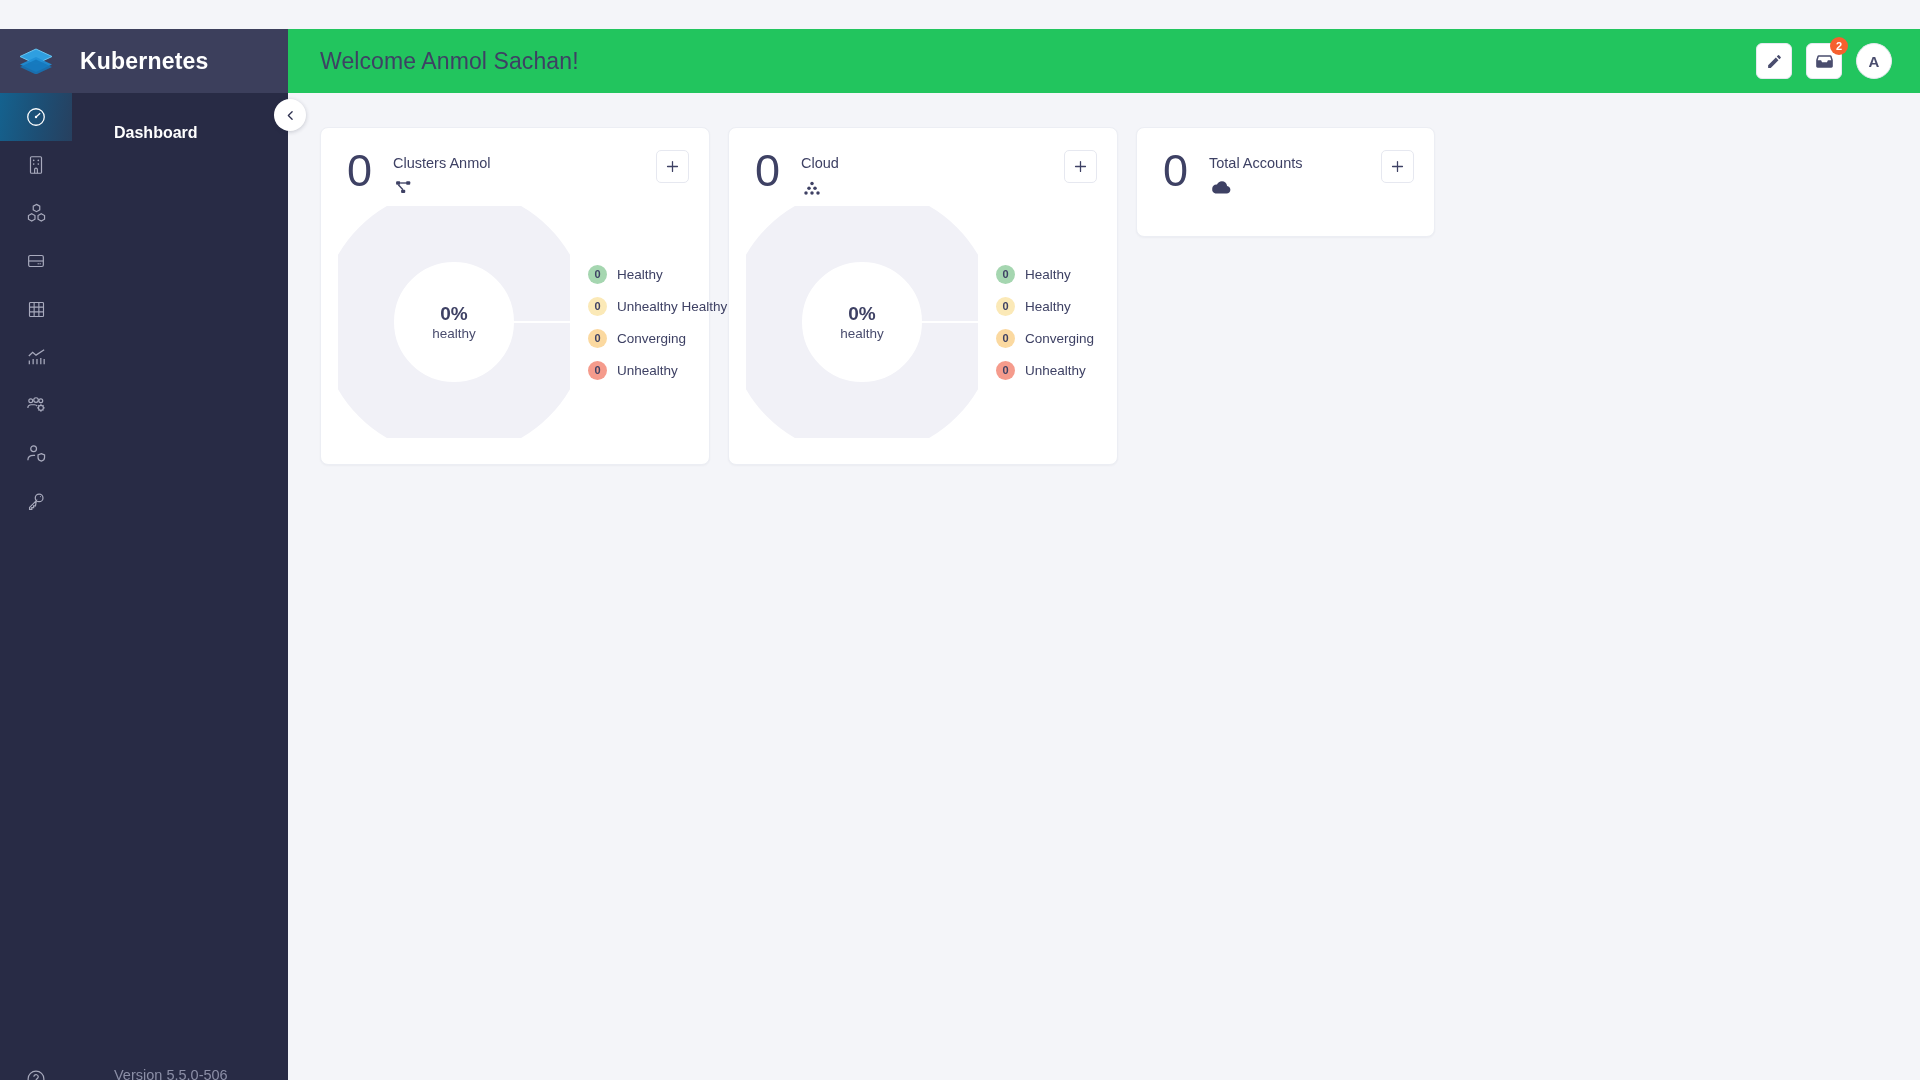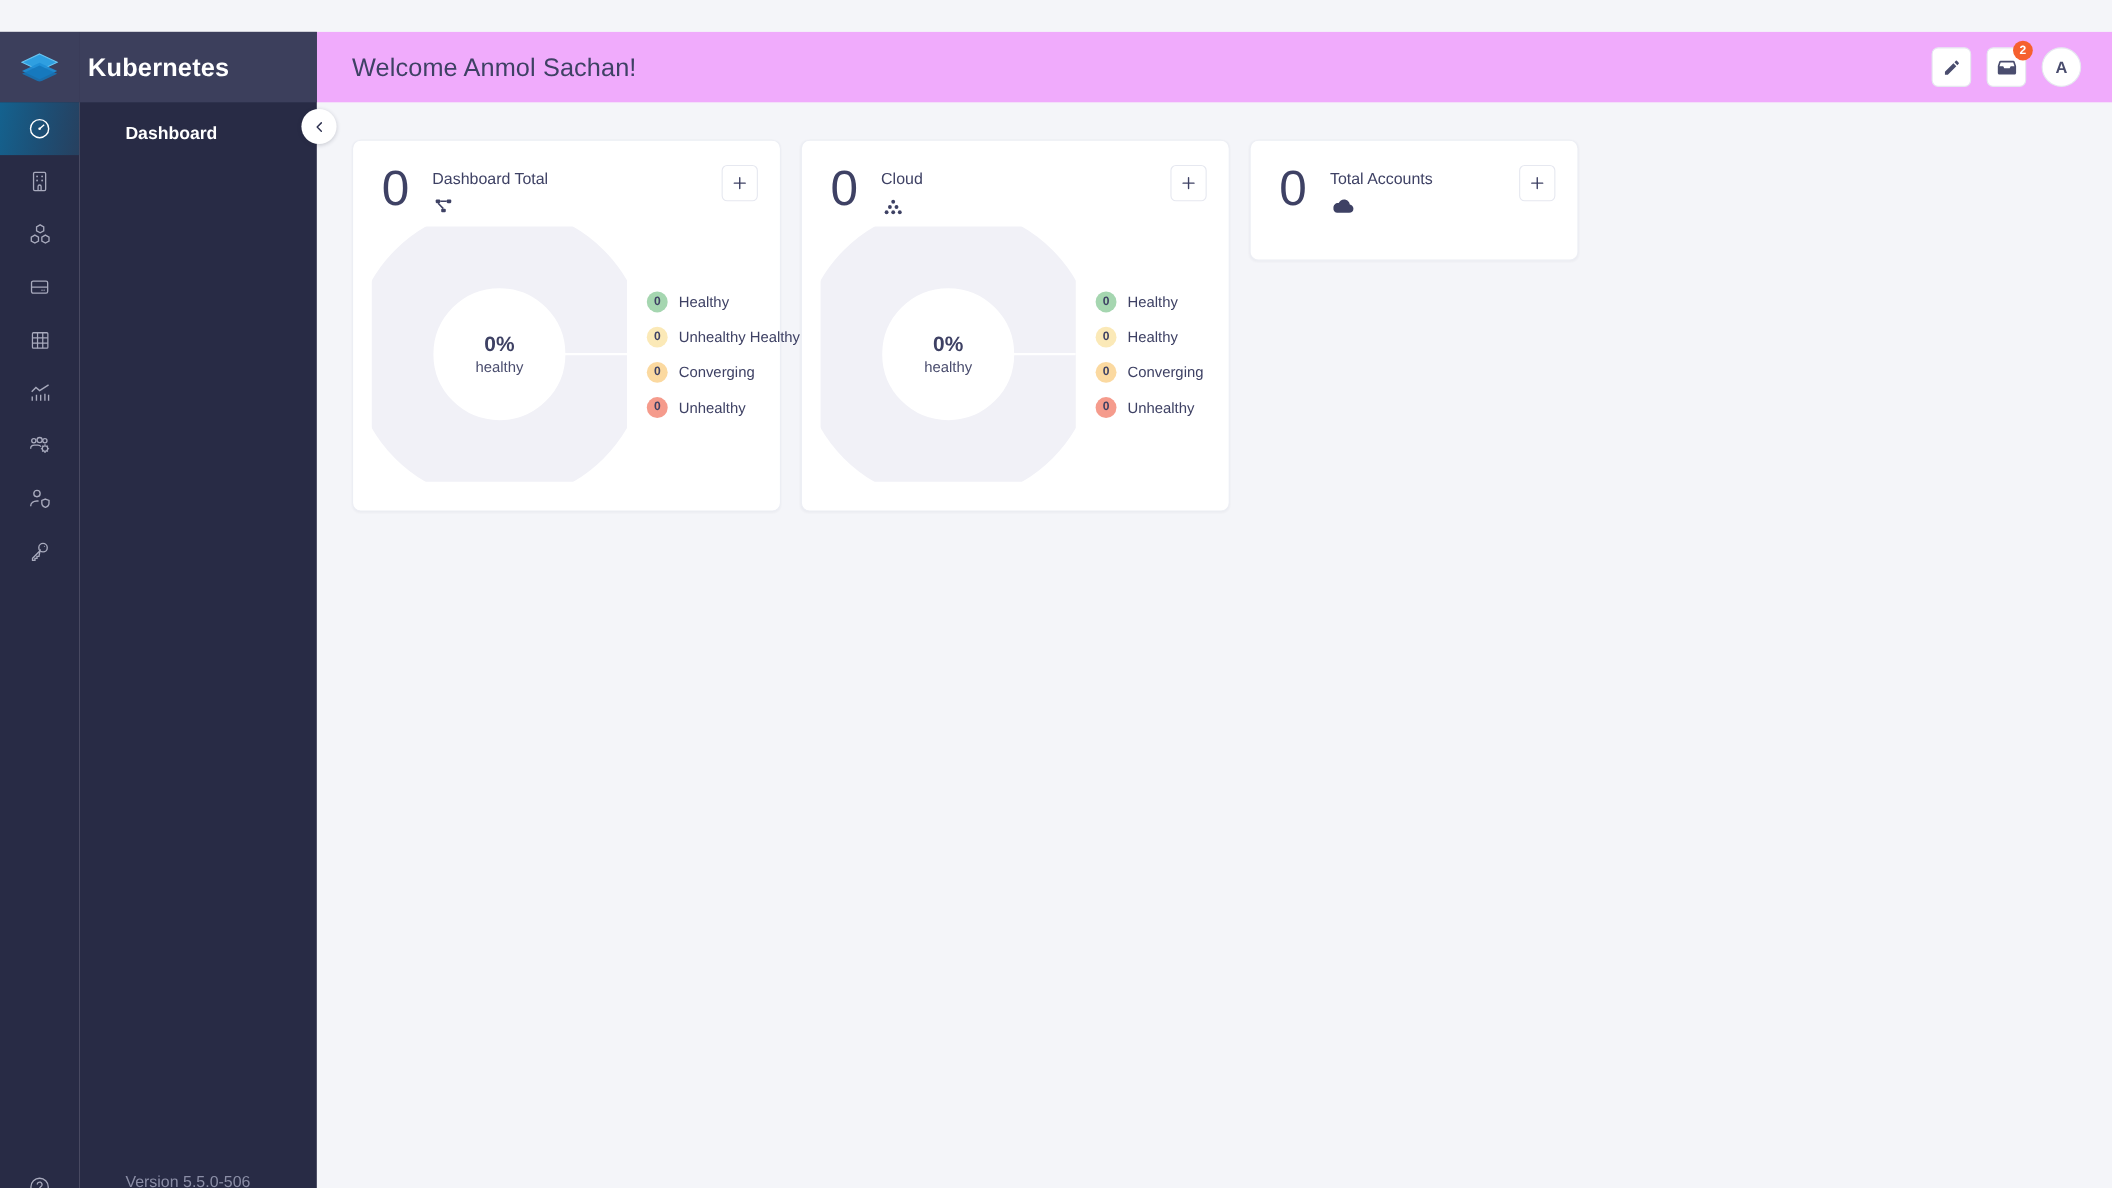--- a/index.html
+++ b/index.html
@@ -54,21 +54,21 @@
     height: 64px;
     background: #3c3f5c;
     display: flex; align-items: center;
     padding-left: 8px;
   }
   .nav-title {
     color: #ffffff; font-size: 23px; font-weight: 700; letter-spacing: .2px;
   }
   .nav-list { padding-top: 20px; }
   .nav-item {
-    height: 40px; display: flex; 
+    height: 40px; display: flex; align-items: center;
     padding-left: 42px;
     color: #ffffff; font-size: 16px; font-weight: 700;
     cursor: pointer;
   }
   .nav-footer {
     margin-top: auto;
     height: 68px;
     display: flex; align-items: center;
     padding-left: 42px;
     color: #8b8ea6; font-size: 14.5px; text-align: center;
@@ -83,21 +83,21 @@
     cursor: pointer; z-index: 9;
     color: #2e3150;
   }
 
   
   .main { flex: 1 1 auto; height: 1080px; display: flex; flex-direction: column; background: #f4f5f9; }
   .topbar {
     height: 64px; flex: 0 0 64px;
     display: flex; align-items: center;
     padding: 0 28px 0 32px;
-    background: #f0abfc;
+    background: #22c55e;
   }
   .welcome { font-size: 23px; font-weight: 400; color: #3e4164; letter-spacing: .1px; }
   .topbar-right { margin-left: auto; display: flex; align-items: center; gap: 14px; }
   .icon-btn {
     width: 36px; height: 36px; border-radius: 6px;
     background: #ffffff;
     border: 1px solid #e6e8f0;
     display: flex; align-items: center; justify-content: center;
     cursor: pointer; position: relative;
     color: #4a4d6e;
@@ -308,21 +308,21 @@
         <div class="avatar">A</div>
       </div>
     </div>
 
     <div class="cards">
 
       <div class="card card-donut">
         <div class="card-head">
           <div class="big-number">0</div>
           <div class="head-text">
-            <div class="card-label">Dashboard Total</div>
+            <div class="card-label">Clusters Anmol</div>
             <svg class="card-icon" width="22" height="20" viewBox="0 0 24 24" fill="currentColor">
               <rect x="2.5" y="4" width="5" height="4" rx="1.2"></rect>
               <rect x="14.5" y="4" width="5" height="4" rx="1.2"></rect>
               <rect x="8.5" y="14" width="5" height="4" rx="1.2"></rect>
               <path d="M7.5 6h7" stroke="currentColor" stroke-width="1.6"></path>
               <path d="M5.2 8.2l5.6 5.8" stroke="currentColor" stroke-width="1.7" fill="none"></path>
             </svg>
           </div>
           <div class="plus-btn">
             <svg width="17" height="17" viewBox="0 0 24 24" stroke="currentColor" stroke-width="1.8" stroke-linecap="round">

